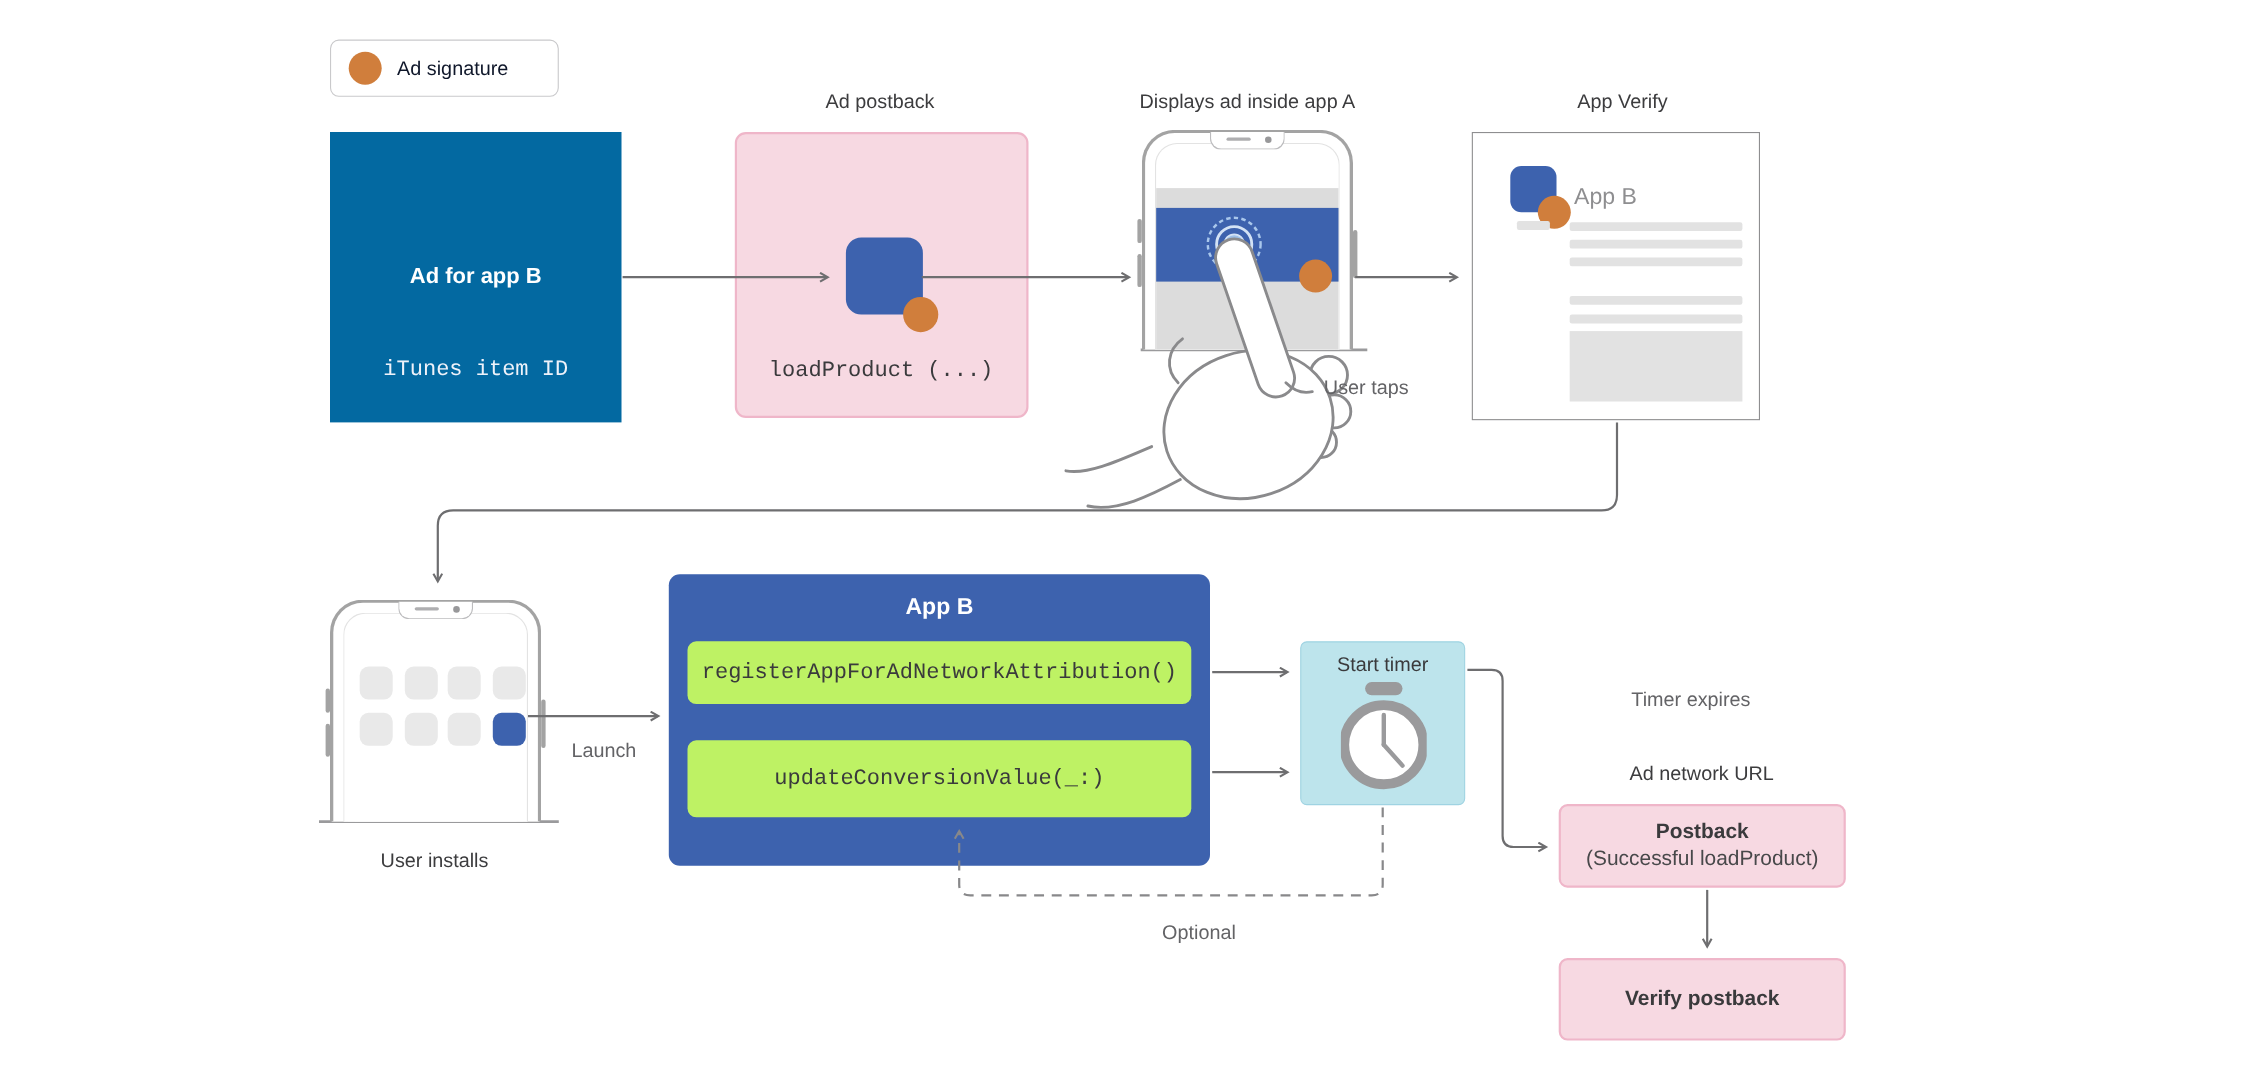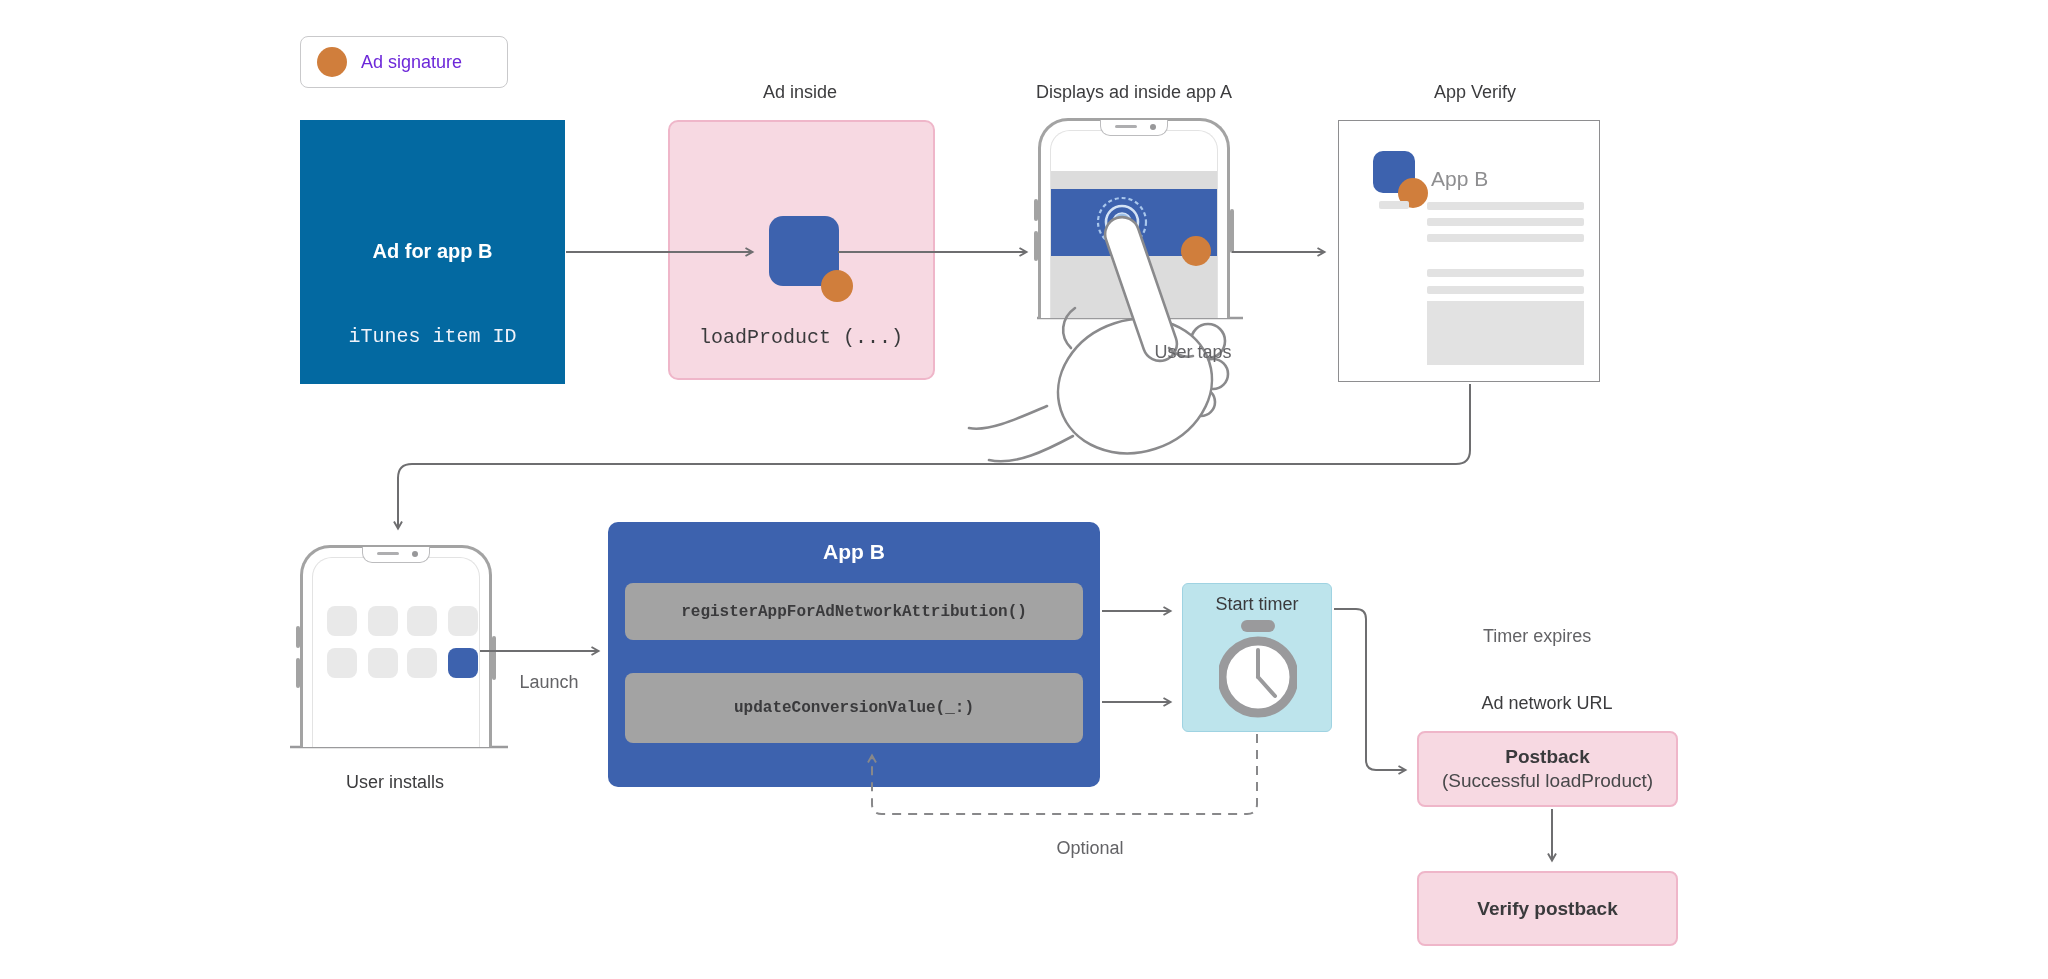--- a/index.html
+++ b/index.html
@@ -12,21 +12,21 @@
 
   
   .title{font-size:18px;color:#3c3c3e;transform:translateX(-50%);white-space:nowrap;}
   .caption{font-size:18px;color:#636366;transform:translateX(-50%);white-space:nowrap;}
   .mono{font-family:"Liberation Mono","DejaVu Sans Mono",monospace;}
 
   
   .legend{left:300px;top:36px;width:208px;height:52px;border:1.5px solid #c9c9cb;border-radius:8px;
           background:#fff;display:flex;align-items:center;gap:14px;padding-left:16px;box-sizing:border-box;}
   .legend .dot{width:30px;height:30px;border-radius:50%;background:#d07e3c;}
-  .legend .txt{font-size:18px;color:#6d28d9;}
+  .legend .txt{font-size:18px;color:#0f172a;}
 
   
   .adbox{left:300px;top:120px;width:265px;height:264px;background:#0369a1;}
   .adbox .t1{position:absolute;left:50%;top:120px;transform:translateX(-50%);color:#fff;font-weight:bold;font-size:20px;white-space:nowrap;}
   .adbox .t2{position:absolute;left:50%;top:205px;transform:translateX(-50%);color:#eef2fa;font-size:20px;white-space:nowrap;}
 
   .pinkbox{background:#f7d9e2;border:2px solid #efb6c9;border-radius:10px;box-sizing:border-box;}
   .adnet{left:668px;top:120px;width:267px;height:260px;}
   .appsquare{border-radius:14px;background:#3d62ae;}
   .orangedot{border-radius:50%;background:#d07e3c;}
@@ -46,22 +46,22 @@
   .appicon.blue{background:#3d62ae;}
 
   
   .store{left:1338px;top:120px;width:262px;height:262px;background:#fff;border:1.5px solid #8e8e90;box-sizing:border-box;}
   .bar{position:absolute;background:#e2e2e2;height:8px;border-radius:2px;}
   .store .appname{position:absolute;left:92px;top:46px;color:#8e8e90;font-size:21px;}
 
   
   .appbbox{left:608px;top:522px;width:492px;height:265px;background:#3d62ae;border-radius:10px;}
   .appbbox .bt{position:absolute;left:50%;top:18px;transform:translateX(-50%);color:#fff;font-weight:bold;font-size:21px;}
-  .coderow{position:absolute;left:17px;width:458px;background:#a3a3a3;border-radius:8px;
-           display:flex;align-items:center;justify-content:center;font-size:16px;color:#3a3a3c;white-space:nowrap;font-weight:bold;}
+  .coderow{position:absolute;left:17px;width:458px;background:#bef264;border-radius:8px;
+           display:flex;align-items:center;justify-content:center;font-size:20px;color:#3a3a3c;white-space:nowrap;}
 
   .timerbox{left:1182px;top:583px;width:150px;height:149px;background:#bde4ec;border:1.5px solid #9fd3e2;border-radius:6px;box-sizing:border-box;}
   .timerbox .tt{position:absolute;left:50%;top:10px;transform:translateX(-50%);font-size:18px;color:#3a3a3c;white-space:nowrap;}
 
   .pbox{width:261px;box-sizing:border-box;background:#f7d9e2;border:2px solid #efb6c9;border-radius:8px;
         display:flex;flex-direction:column;align-items:center;justify-content:center;text-align:center;}
   .pbox .b{font-weight:bold;font-size:19px;color:#3a3a3c;}
   .pbox .s{font-size:19px;color:#48484a;margin-top:2px;}
 </style>
 </head>
@@ -77,21 +77,21 @@
   <div class="abs legend">
     <span class="dot"></span>
     <span class="txt">Ad signature</span>
   </div>
 
   <div class="abs adbox">
     <div class="t1">Ad for app B</div>
     <div class="t2 mono">iTunes item ID</div>
   </div>
 
-  <div class="abs title" style="left:800px;top:82px;">Ad inside</div>
+  <div class="abs title" style="left:800px;top:82px;">Ad postback</div>
   <div class="abs pinkbox adnet">
     <div class="abs appsquare" style="left:99px;top:94px;width:70px;height:70px;"></div>
     <div class="abs orangedot" style="left:151px;top:148px;width:32px;height:32px;"></div>
   </div>
   <div class="abs mono adnet-code">loadProduct (...)</div>
 
   <div class="abs title" style="left:1134px;top:82px;">Displays ad inside app A</div>
   <div class="abs phone" style="left:1038px;top:118px;width:192px;height:200px;">
     <div class="sidebtn" style="left:-7px;top:78px;height:22px;"></div>
     <div class="sidebtn" style="left:-7px;top:110px;height:30px;"></div>
@@ -119,21 +119,21 @@
       <circle cx="253" cy="143" r="17"></circle>
       <circle cx="258" cy="176" r="15"></circle>
       <circle cx="246" cy="204" r="14"></circle>
       <ellipse cx="180" cy="188" rx="78" ry="66" transform="rotate(-18 180 188)"></ellipse>
       <path d="M116,150 C104,138 106,120 120,110" fill="none"></path>
       <rect x="169" y="16" width="34" height="150" rx="17" transform="rotate(-19 186 91)"></rect>
       <path d="M214,150 C222,158 230,160 238,158" fill="none"></path>
     </g>
   </svg>
 
-  <div class="abs caption" style="left:1193px;top:342px;">User taps</div>
+  <div class="abs caption" style="left:1242px;top:342px;">User taps</div>
 
   <div class="abs title" style="left:1475px;top:82px;">App Verify</div>
   <div class="abs store">
     <div class="abs appsquare" style="left:34px;top:30px;width:42px;height:42px;border-radius:10px;"></div>
     <div class="abs orangedot" style="left:59px;top:57px;width:30px;height:30px;"></div>
     <div class="appname">App B</div>
     <div class="bar" style="left:40px;top:80px;width:30px;"></div>
     <div class="bar" style="left:88px;top:81px;width:157px;"></div>
     <div class="bar" style="left:88px;top:97px;width:157px;"></div>
     <div class="bar" style="left:88px;top:113px;width:157px;"></div>

